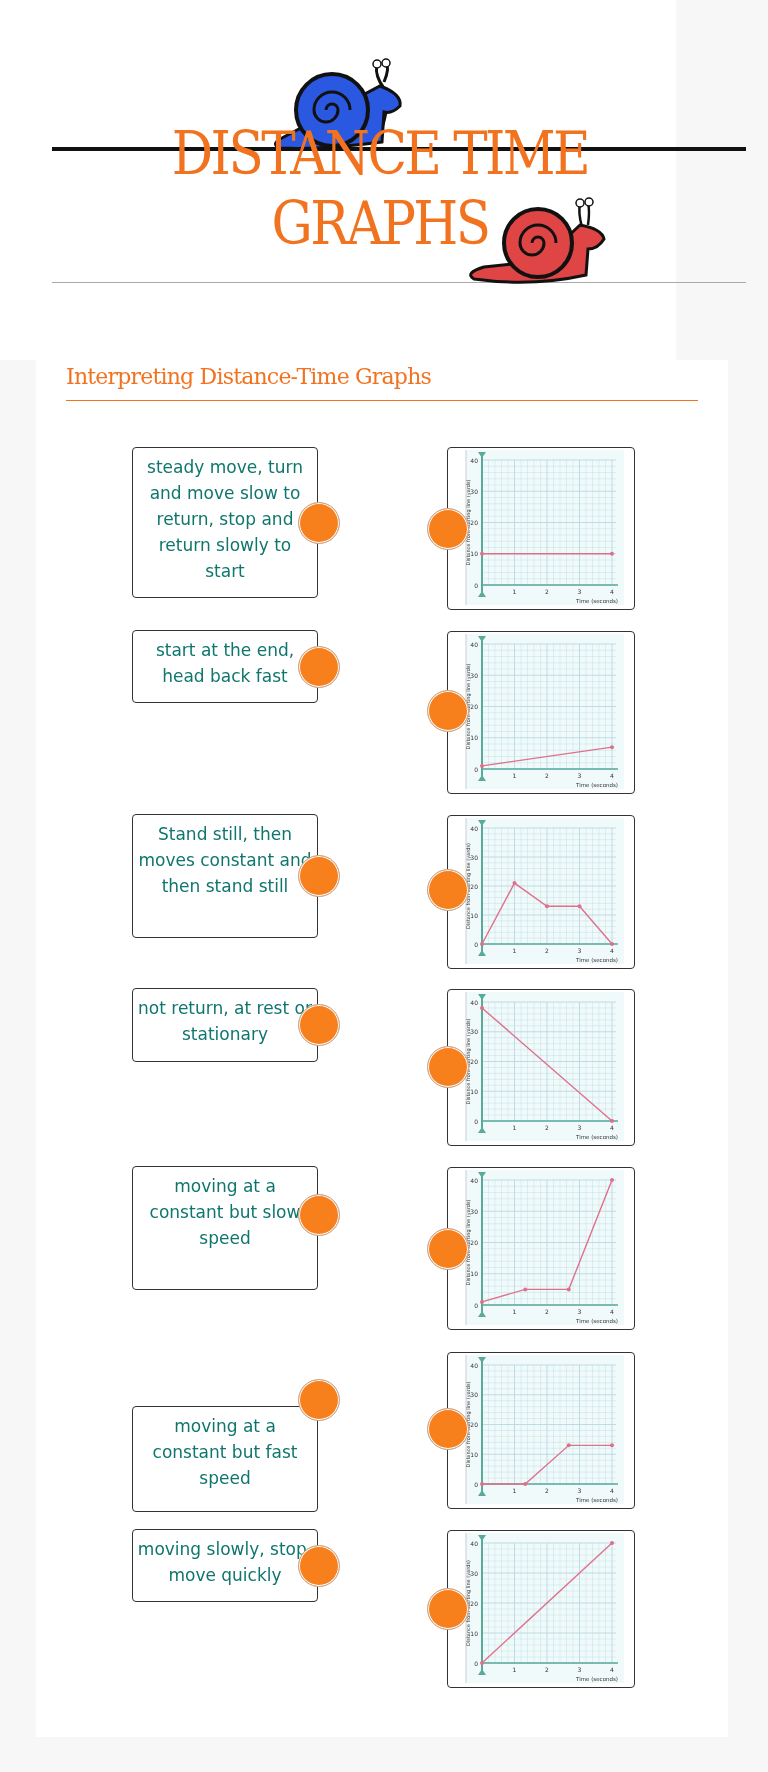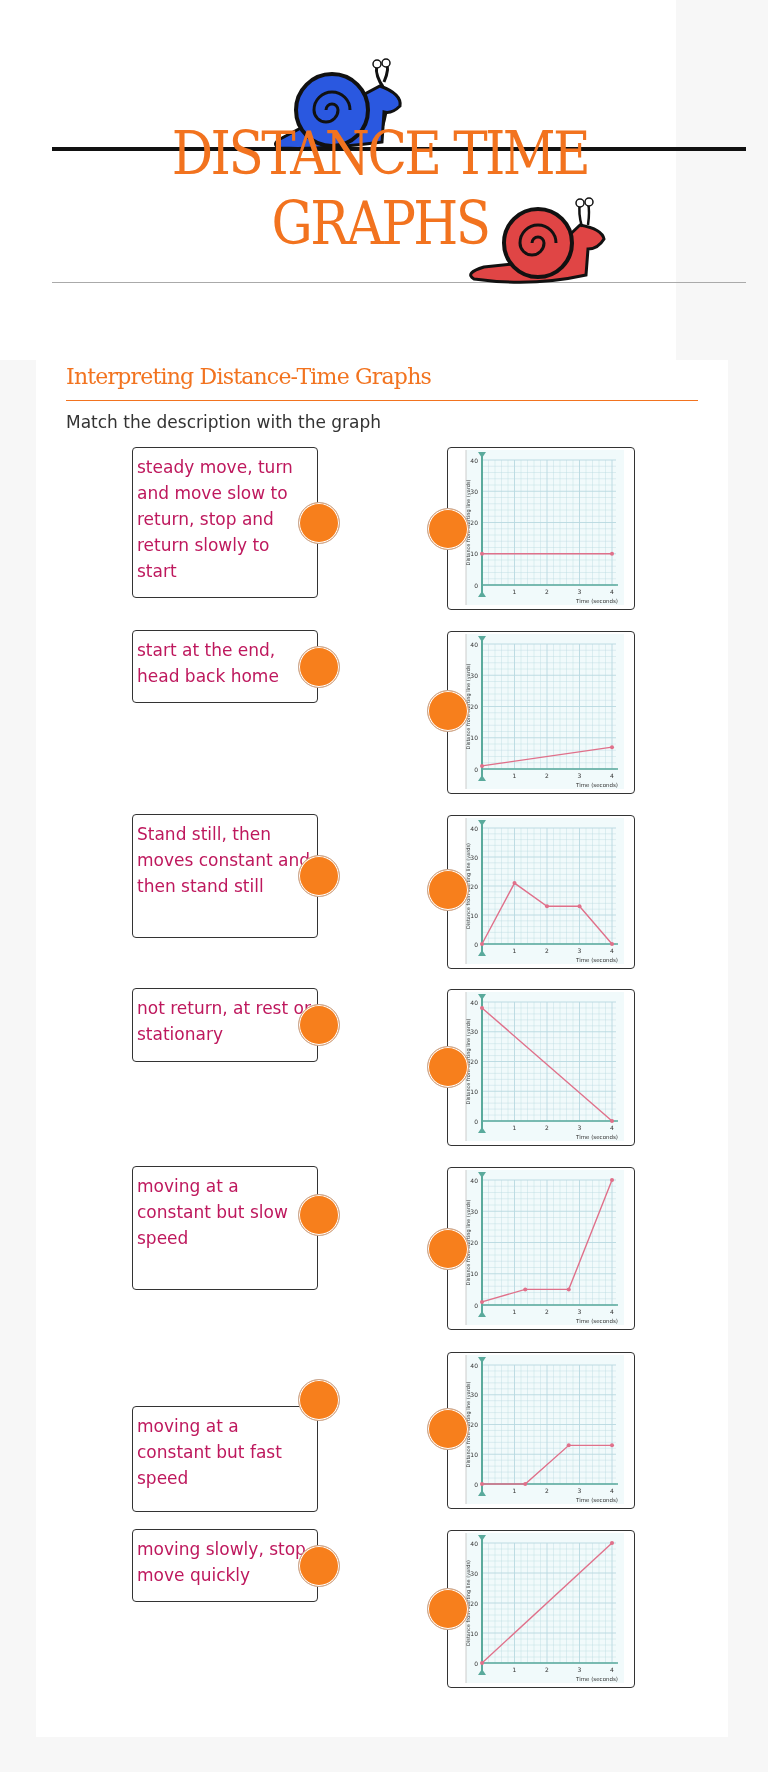--- a/index.html
+++ b/index.html
@@ -6,21 +6,21 @@
   body { width:768px; height:1772px; background:#f7f7f7; position:relative; overflow:hidden; font-family:"DejaVu Sans", sans-serif; }
   .header { position:absolute; left:0; top:0; width:676px; height:360px; background:#fff; }
   .hdr-line-thick { position:absolute; left:52px; top:147px; width:694px; height:4px; background:#111; }
   .hdr-line-thin { position:absolute; left:52px; top:282px; width:694px; height:1px; background:#aaa; }
   .snail { position:absolute; }
   .title { position:absolute; left:130px; top:118px; width:500px; text-align:center; color:#f2731f; font-family:"DejaVu Serif", serif; font-size:60px; line-height:70px; letter-spacing:-3px; transform:scaleX(0.86); transform-origin:center; }
   .card { position:absolute; left:36px; top:360px; width:692px; height:1377px; background:#fff; }
   .sec-title { position:absolute; left:30px; top:4px; color:#f2731f; font-family:"DejaVu Serif", serif; font-size:22px; letter-spacing:-0.8px; }
   .sec-rule { position:absolute; left:30px; top:40px; width:632px; height:1px; background:#f2731f; }
   .instr { position:absolute; left:30px; top:52px; color:#333; font-size:17px; }
-  .desc { position:absolute; left:132px; width:186px; border:1px solid #333; border-radius:4px; background:#fff; box-sizing:border-box; color:#be185d; font-size:17px; line-height:26px; padding:6px 4px; }
+  .desc { position:absolute; left:132px; width:186px; border:1px solid #333; border-radius:4px; background:#fff; box-sizing:border-box; text-align:center; color:#0f766e; font-size:17px; line-height:26px; padding:6px 4px; }
   .graph { position:absolute; left:447px; width:188px; border:1px solid #333; border-radius:4px; background:#fff; box-sizing:border-box; overflow:hidden; }
   .dot { position:absolute; width:42px; height:42px; border-radius:50%; background:#f77f1c; border:1.5px solid #c9a994; box-sizing:border-box; box-shadow:0 0 0 1px #fff inset; }
   svg text { font-family:"DejaVu Sans", sans-serif; }
 </style>
 </head>
 <body>
 
 <div class="header">
   <div class="hdr-line-thick"></div>
   <div class="hdr-line-thin"></div>
@@ -45,25 +45,24 @@
 
   <div class="title">
     <div>DISTANCE TIME</div>
     <div>GRAPHS</div>
   </div>
 </div>
 
 <div class="card">
   <div class="sec-title">Interpreting Distance-Time Graphs</div>
   <div class="sec-rule"></div>
-  <div class="instr">Match the description with the graph</div>
 </div>
 
 <div class="desc" style="top:447px;height:151px"><span>steady move, turn and move slow to return, stop and return slowly to start</span></div>
-<div class="desc" style="top:630px;height:73px"><span>start at the end, head back home</span></div>
+<div class="desc" style="top:630px;height:73px"><span>start at the end, head back fast</span></div>
 <div class="desc" style="top:814px;height:124px"><span>Stand still, then moves constant and then stand still</span></div>
 <div class="desc" style="top:988px;height:74px"><span>not return, at rest or stationary</span></div>
 <div class="desc" style="top:1166px;height:124px"><span>moving at a constant but slow speed</span></div>
 <div class="desc" style="top:1406px;height:106px"><span>moving at a constant but fast speed</span></div>
 <div class="desc" style="top:1529px;height:73px"><span>moving slowly, stop, move quickly</span></div>
 
 <div class="graph" style="top:447px;height:163px"><svg width="186" height="161">
       <rect x="18" y="2" width="158" height="155" fill="#f1fafb"></rect>
       <line x1="18" y1="2" x2="18" y2="157" stroke="#ccc" stroke-width="1"></line>
       <line x1="34" y1="12" x2="34" y2="137" stroke="#b8d8e0" stroke-width="0.9"></line>

